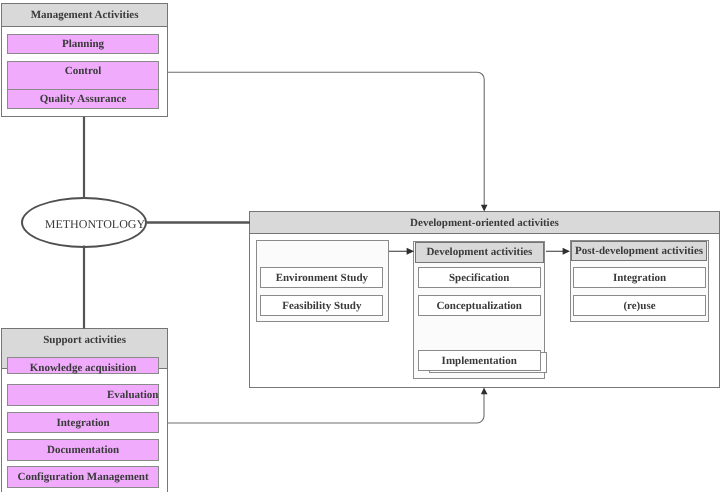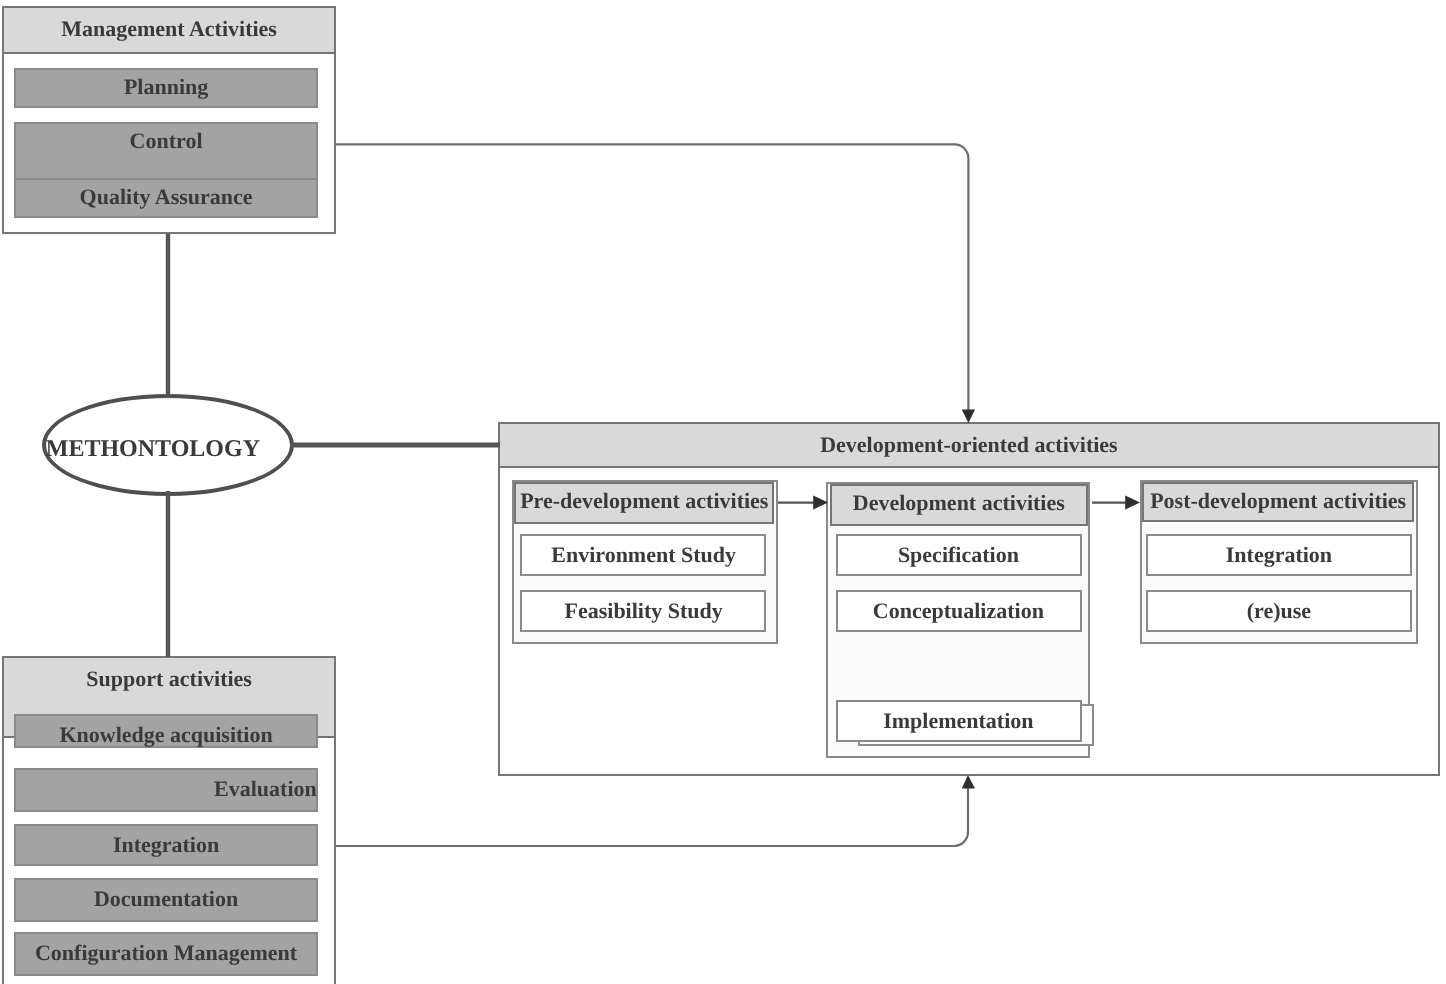--- a/index.html
+++ b/index.html
@@ -11,28 +11,28 @@
 
   
   .grp{position:absolute;box-sizing:border-box;border:1px solid #777777;background:#ffffff;}
   .grp.sub{border:1px solid #8a8a8a;background:#fbfbfb;}
 
   
   .grphdr{position:absolute;box-sizing:border-box;border:1px solid #757575;background:#d9d9d9;
        font-size:11px;font-weight:bold;text-align:center;white-space:nowrap;color:#3a3a3a;}
 
   
-  .cell{position:absolute;box-sizing:border-box;border:1px solid #8a8a8a;background:#a3a3a3;
+  .cell{position:absolute;box-sizing:border-box;border:1px solid #8a8a8a;background:#f0abfc;
        font-size:11px;font-weight:bold;text-align:center;white-space:nowrap;color:#3a3a3a;}
   .cell.white{background:#ffffff;}
 
   svg.lay{position:absolute;left:0;top:0;width:723px;height:492px;pointer-events:none;z-index:5;}
 
   .ell{position:absolute;box-sizing:border-box;border:2px solid #4f4f4f;border-radius:50%;
-       background:#ffffff;font-size:12px;font-weight:bold;text-align:left;white-space:nowrap;color:#3a3a3a;}
+       background:#ffffff;font-size:12px;font-weight:normal;text-align:right;white-space:nowrap;color:#3a3a3a;}
 </style>
 </head>
 <body>
 
 <div class="diagram">
 
   <div class="grp" style="left:1px;top:3.4px;width:167.1px;height:113.9px;"></div>
   <div class="grphdr" style="left:1px;top:3.4px;width:167.1px;height:23.6px;line-height:22.6px;"><span>Management Activities</span></div>
   <div class="cell" style="left:6.7px;top:33.8px;width:152.7px;height:20.4px;line-height:19.4px;"><span>Planning</span></div>
   <div class="cell" style="left:6.7px;top:61.2px;width:152.7px;height:38px;line-height:19.4px;"><span>Control</span></div>
@@ -45,21 +45,20 @@
   <div class="cell" style="left:6.7px;top:411.6px;width:152.7px;height:21.9px;line-height:20.9px;"><span>Integration</span></div>
   <div class="cell" style="left:6.7px;top:438.8px;width:152.7px;height:21.9px;line-height:20.9px;"><span>Documentation</span></div>
   <div class="cell" style="left:6.7px;top:466.0px;width:152.7px;height:21.9px;line-height:20.9px;"><span>Configuration Management</span></div>
 
   <div class="ell" style="left:20.9px;top:197.3px;width:126.3px;height:51px;line-height:51px;"><span>METHONTOLOGY</span></div>
 
   <div class="grp" style="left:249.3px;top:210.7px;width:470.3px;height:176.9px;"></div>
   <div class="grphdr" style="left:249.3px;top:210.7px;width:470.3px;height:23.4px;line-height:22.4px;"><span>Development-oriented activities</span></div>
 
   <div class="grp sub" style="left:255.7px;top:240.2px;width:132.9px;height:81.6px;"></div>
-  <div class="grphdr" style="left:256.9px;top:241.2px;width:130.5px;height:20.4px;line-height:19.4px;"><span>Pre-development activities</span></div>
   <div class="cell white" style="left:260.2px;top:267.1px;width:123.3px;height:21.3px;line-height:20.3px;"><span>Environment Study</span></div>
   <div class="cell white" style="left:260.2px;top:294.6px;width:123.3px;height:21.1px;line-height:20.1px;"><span>Feasibility Study</span></div>
 
   <div class="grp sub" style="left:413.3px;top:241.3px;width:132.2px;height:137.5px;"></div>
   <div class="grphdr" style="left:414.5px;top:242.3px;width:129.8px;height:20.4px;line-height:19.4px;"><span>Development activities</span></div>
   <div class="cell white" style="left:417.5px;top:267.2px;width:123.4px;height:21.2px;line-height:20.2px;"><span>Specification</span></div>
   <div class="cell white" style="left:417.5px;top:294.8px;width:123.4px;height:21.2px;line-height:20.2px;"><span>Conceptualization</span></div>
   <div class="cell white" style="left:429px;top:322.3px;width:118px;height:21.2px;line-height:20.2px;margin-top:30px;"><span>Formalization</span></div>
   <div class="cell white" style="left:417.5px;top:349.8px;width:123.4px;height:21.2px;line-height:20.2px;text-align:center;"><span>Implementation</span></div>
 

